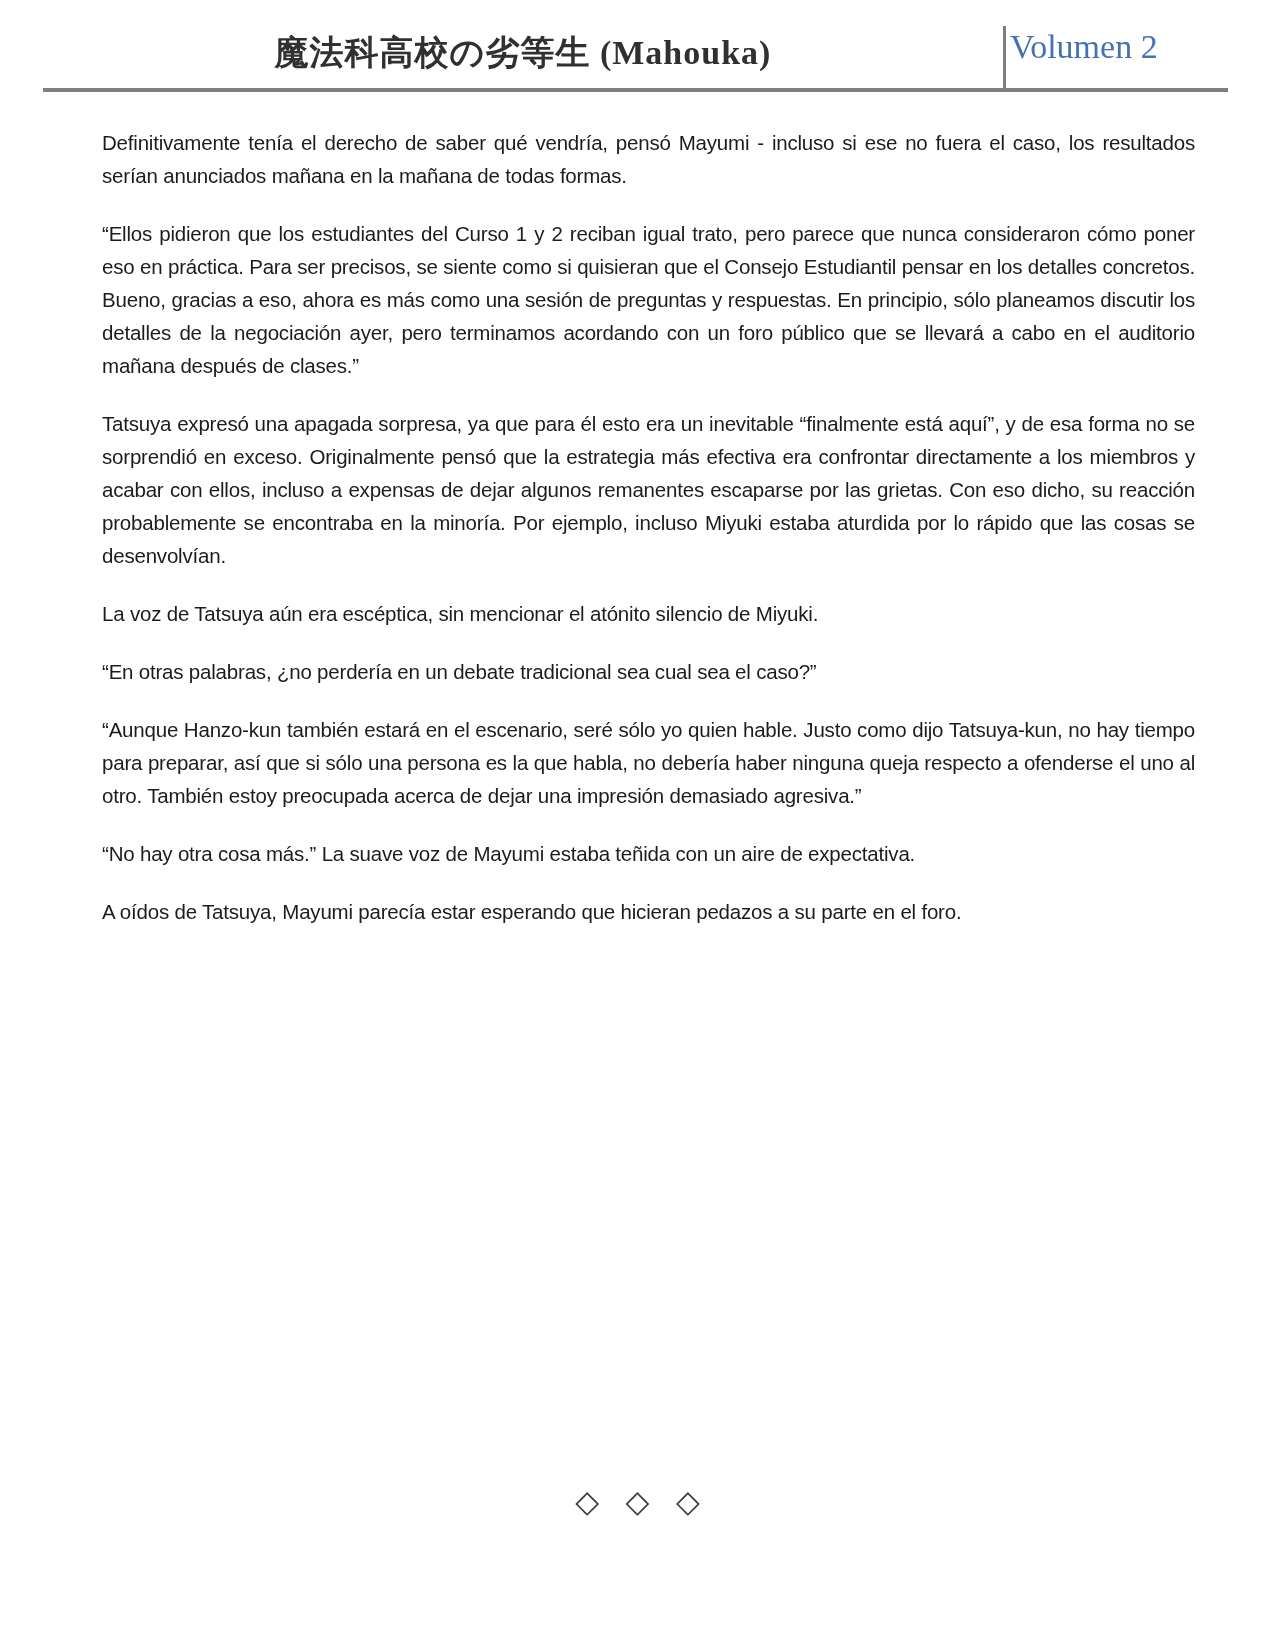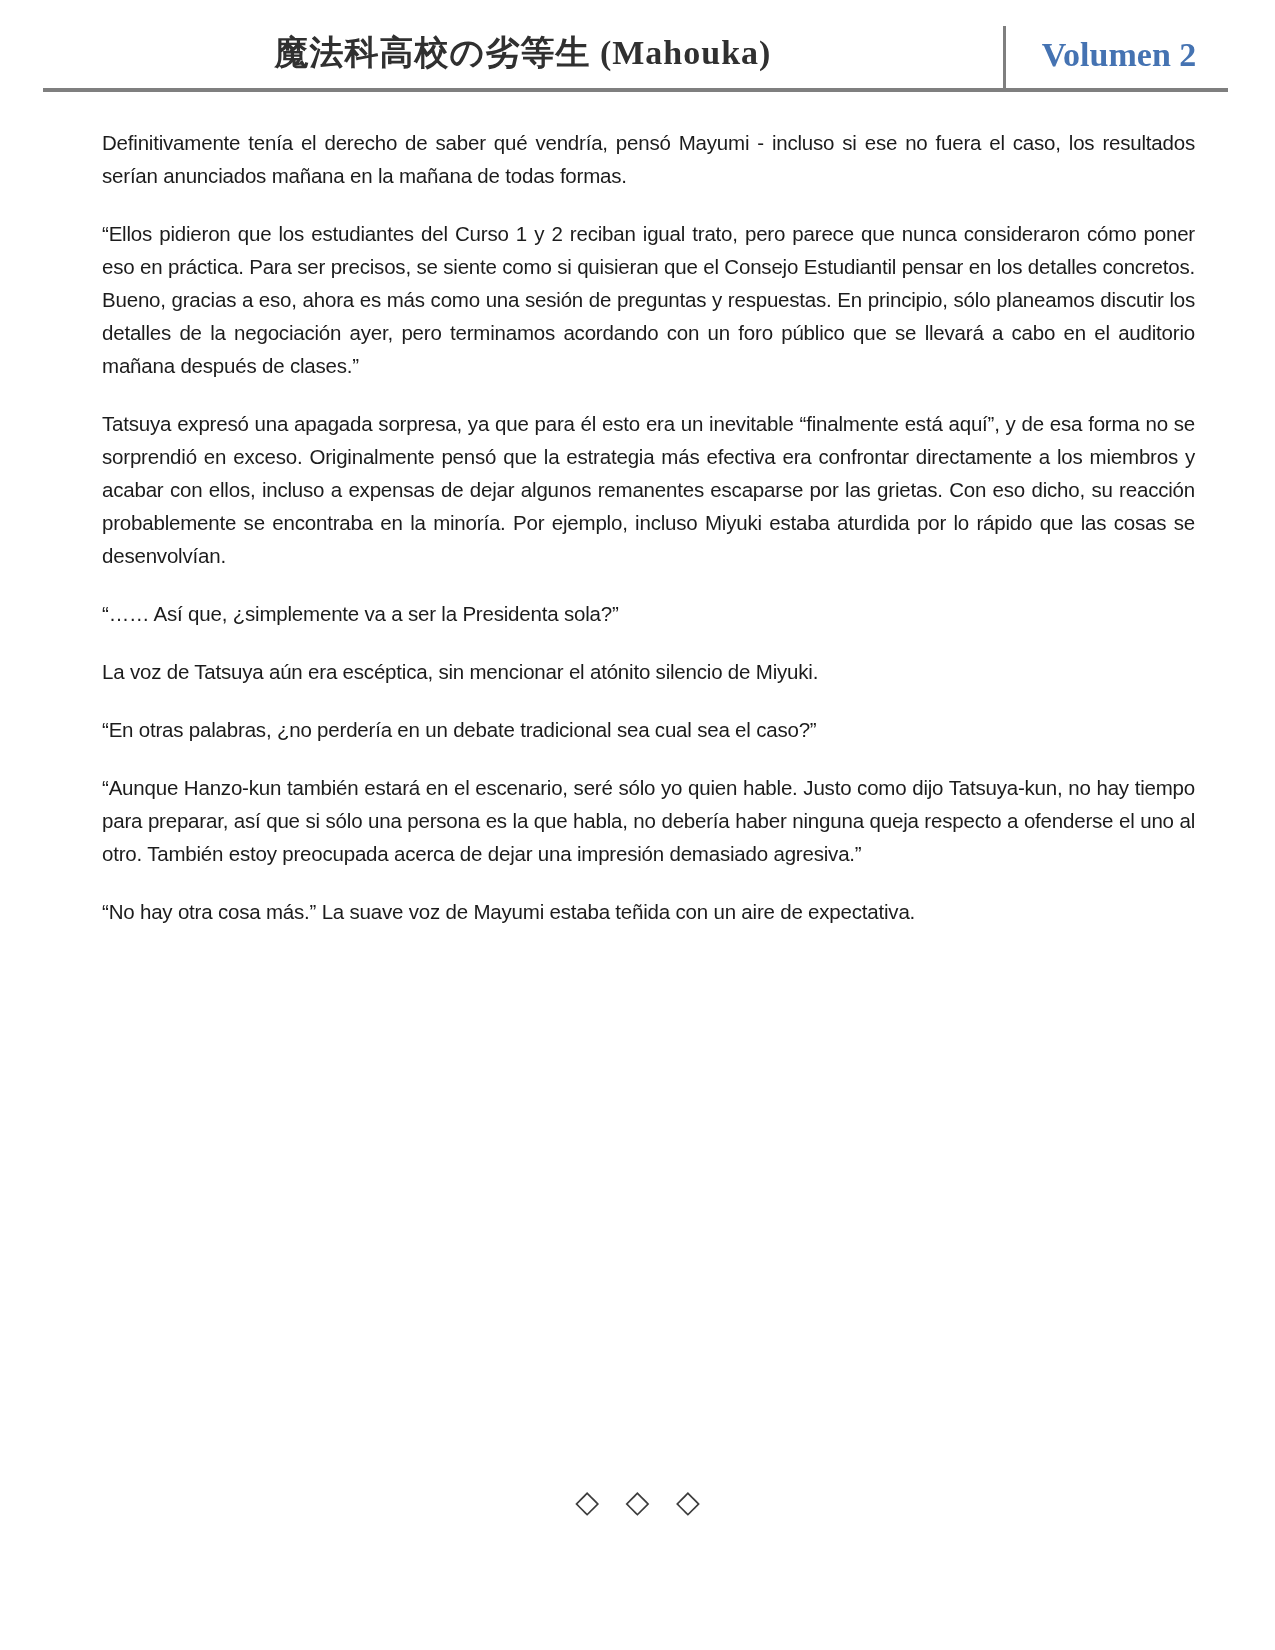--- a/index.html
+++ b/index.html
@@ -34,25 +34,25 @@
     position: absolute;
     left: 1003px;
     top: 26px;
     width: 3px;
     height: 64px;
     background: #7f7f7f;
   }
   .header-volume {
     position: absolute;
     left: 1010px;
-    top: 36px;
+    top: 28px;
     width: 218px;
-    text-align: center;
+    text-align: left;
     font-family: "Liberation Serif", "DejaVu Serif", serif;
-    font-weight: bold;
+    font-weight: normal;
     font-size: 34px;
     color: #4573b2;
     white-space: nowrap;
   }
   .header-rule {
     position: absolute;
     left: 43px;
     top: 88px;
     width: 1185px;
     height: 4px;
@@ -105,24 +105,24 @@
     <div class="header-divider"></div>
     <div class="header-volume">Volumen 2</div>
     <div class="header-rule"></div>
   </header>
 
   <main class="body-text">
 
   <p class="para">Definitivamente tenía el derecho de saber qué vendría, pensó Mayumi - incluso si ese no fuera el caso, los resultados serían anunciados mañana en la mañana de todas formas.</p>
       <p class="para">“Ellos pidieron que los estudiantes del Curso 1 y 2 reciban igual trato, pero parece que nunca consideraron cómo poner eso en práctica. Para ser precisos, se siente como si quisieran que el Consejo Estudiantil pensar en los detalles concretos. Bueno, gracias a eso, ahora es más como una sesión de preguntas y respuestas. En principio, sólo planeamos discutir los detalles de la negociación ayer, pero terminamos acordando con un foro público que se llevará a cabo en el auditorio mañana después de clases.”</p>
       <p class="para">Tatsuya expresó una apagada sorpresa, ya que para él esto era un inevitable “finalmente está aquí”, y de esa forma no se sorprendió en exceso. Originalmente pensó que la estrategia más efectiva era confrontar directamente a los miembros y acabar con ellos, incluso a expensas de dejar algunos remanentes escaparse por las grietas. Con eso dicho, su reacción probablemente se encontraba en la minoría. Por ejemplo, incluso Miyuki estaba aturdida por lo rápido que las cosas se desenvolvían.</p>
-      <p class="para">“…… Así que, ¿simplemente va a ser la Presidenta sola?”</p>
       <p class="para">La voz de Tatsuya aún era escéptica, sin mencionar el atónito silencio de Miyuki.</p>
       <p class="para">“En otras palabras, ¿no perdería en un debate tradicional sea cual sea el caso?”</p>
       <p class="para">“Aunque Hanzo-kun también estará en el escenario, seré sólo yo quien hable. Justo como dijo Tatsuya-kun, no hay tiempo para preparar, así que si sólo una persona es la que habla, no debería haber ninguna queja respecto a ofenderse el uno al otro. También estoy preocupada acerca de dejar una impresión demasiado agresiva.”</p>
       <p class="para">“No hay otra cosa más.” La suave voz de Mayumi estaba teñida con un aire de expectativa.</p>
+      <p class="para">A oídos de Tatsuya, Mayumi parecía estar esperando que hicieran pedazos a su parte en el foro.</p>
     </main>
 
   <div class="separator">◇ ◇ ◇</div>
 
   <div class="page-number">110</div>
 
 </div>
 
 </body></html>

